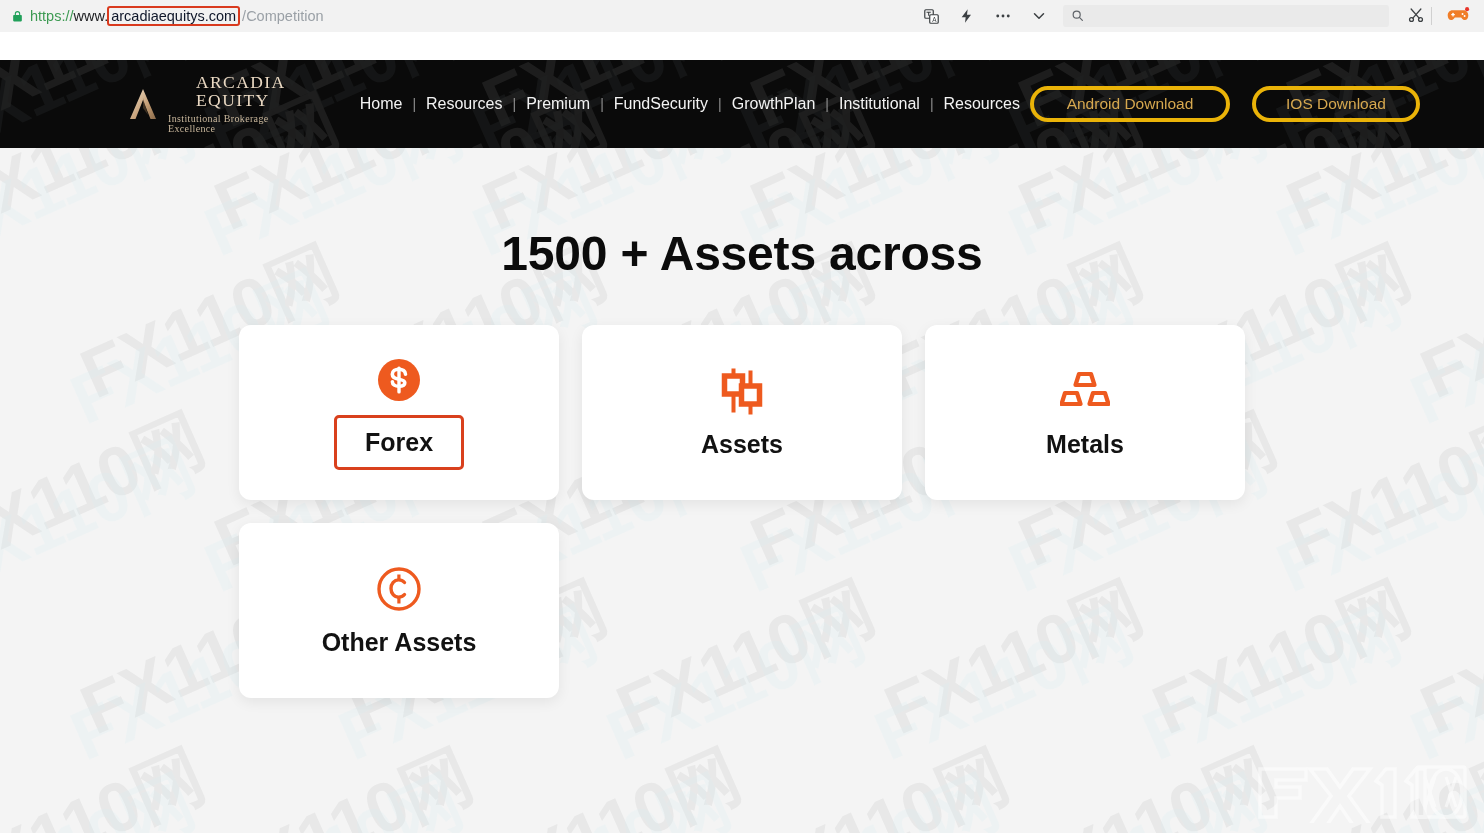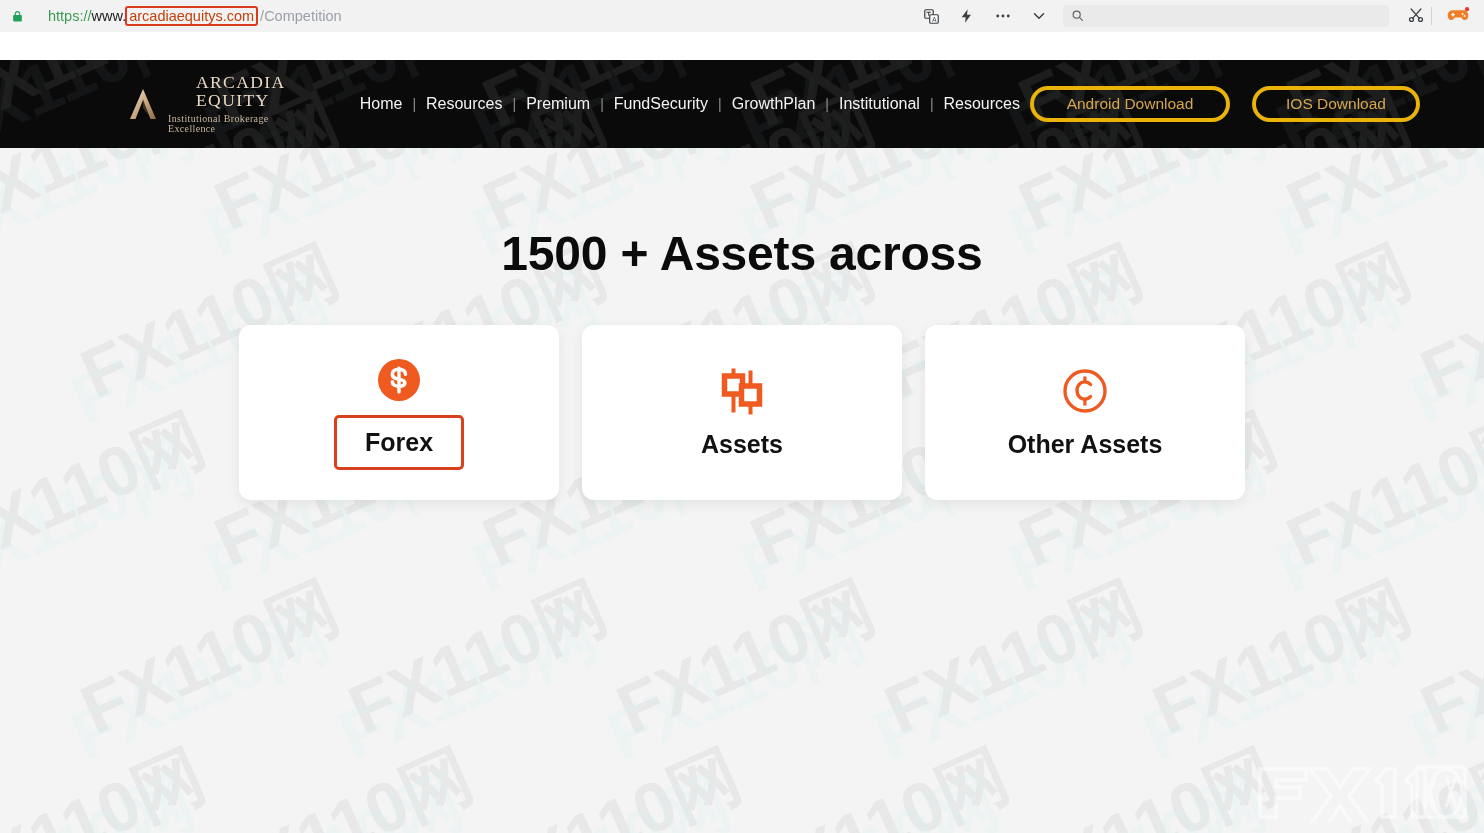--- a/index.html
+++ b/index.html
@@ -17,27 +17,27 @@
     background: #f2f2f2;
     display: flex; align-items: center;
     z-index: 40;
   }
   .lock-icon {
     margin-left: 10px; width: 14px; height: 14px;
     display: flex; align-items: center; justify-content: center;
   }
   .url-wrap {
     display: flex; align-items: baseline;
-    margin-left: 24px; font-size: 14.5px;
+    margin-left: 6px; font-size: 14.5px;
     white-space: nowrap;
   }
   .url-scheme { color: #3c9a52; }
   .url-host-pre { color: #202124; }
   .url-host-hi {
-    color: #c2410c;
+    color: #0f172a;
     border: 2px solid #d93a1e;
     border-radius: 3px;
     padding: 1px 2px;
     margin: 0 -1px;
     line-height: 1;
   }
   .url-path { color: #9aa0a6; margin-left: 3px; }
 
   .chrome-right {
     position: absolute; right: 0; top: 0; height: 32px;
@@ -453,20 +453,30 @@
       <rect x="14.5" y="1.5" width="4" height="44" fill="#ee5a1f"></rect>
       <rect x="7.5" y="9" width="18" height="18" fill="#fff" stroke="#ee5a1f" stroke-width="5.5"></rect>
       <rect x="31.5" y="3.5" width="4" height="44" fill="#ee5a1f"></rect>
       <rect x="24.5" y="19" width="18" height="18" fill="#fff" stroke="#ee5a1f" stroke-width="5.5"></rect>
     </svg>
           </div>
           <div class="card-label">Assets</div>
         </div>
         <div class="card">
           <div class="card-icon">
+            <svg width="50" height="44" viewBox="0 0 50 44">
+      <path d="M19 5 h12 l3.5 11 h-19 z" fill="none" stroke="#ee5a1f" stroke-width="4.2" stroke-linejoin="round"></path>
+      <path d="M5 24 h12 l3.5 11 h-19 z" fill="none" stroke="#ee5a1f" stroke-width="4.2" stroke-linejoin="round"></path>
+      <path d="M33 24 h12 l3.5 11 h-19 z" fill="none" stroke="#ee5a1f" stroke-width="4.2" stroke-linejoin="round"></path>
+    </svg>
+          </div>
+          <div class="card-label">Metals</div>
+        </div>
+        <div class="card">
+          <div class="card-icon">
             <svg width="48" height="48" viewBox="0 0 48 48">
       <circle cx="24" cy="24" r="20" fill="none" stroke="#ee5a1f" stroke-width="3.4"></circle>
       <path d="M29.5 17.5c-1.5-1.7-3.6-2.6-5.9-2.6-4.4 0-7.6 3.6-7.6 8.6s3.2 8.7 7.6 8.7c2.3 0 4.4-.9 5.9-2.7" fill="none" stroke="#ee5a1f" stroke-width="3.4" stroke-linecap="round"></path>
       <rect x="22.3" y="9.5" width="3.2" height="6" fill="#ee5a1f"></rect>
       <rect x="22.3" y="32.5" width="3.2" height="6" fill="#ee5a1f"></rect>
     </svg>
           </div>
           <div class="card-label">Other Assets</div>
         </div>
       </div>

